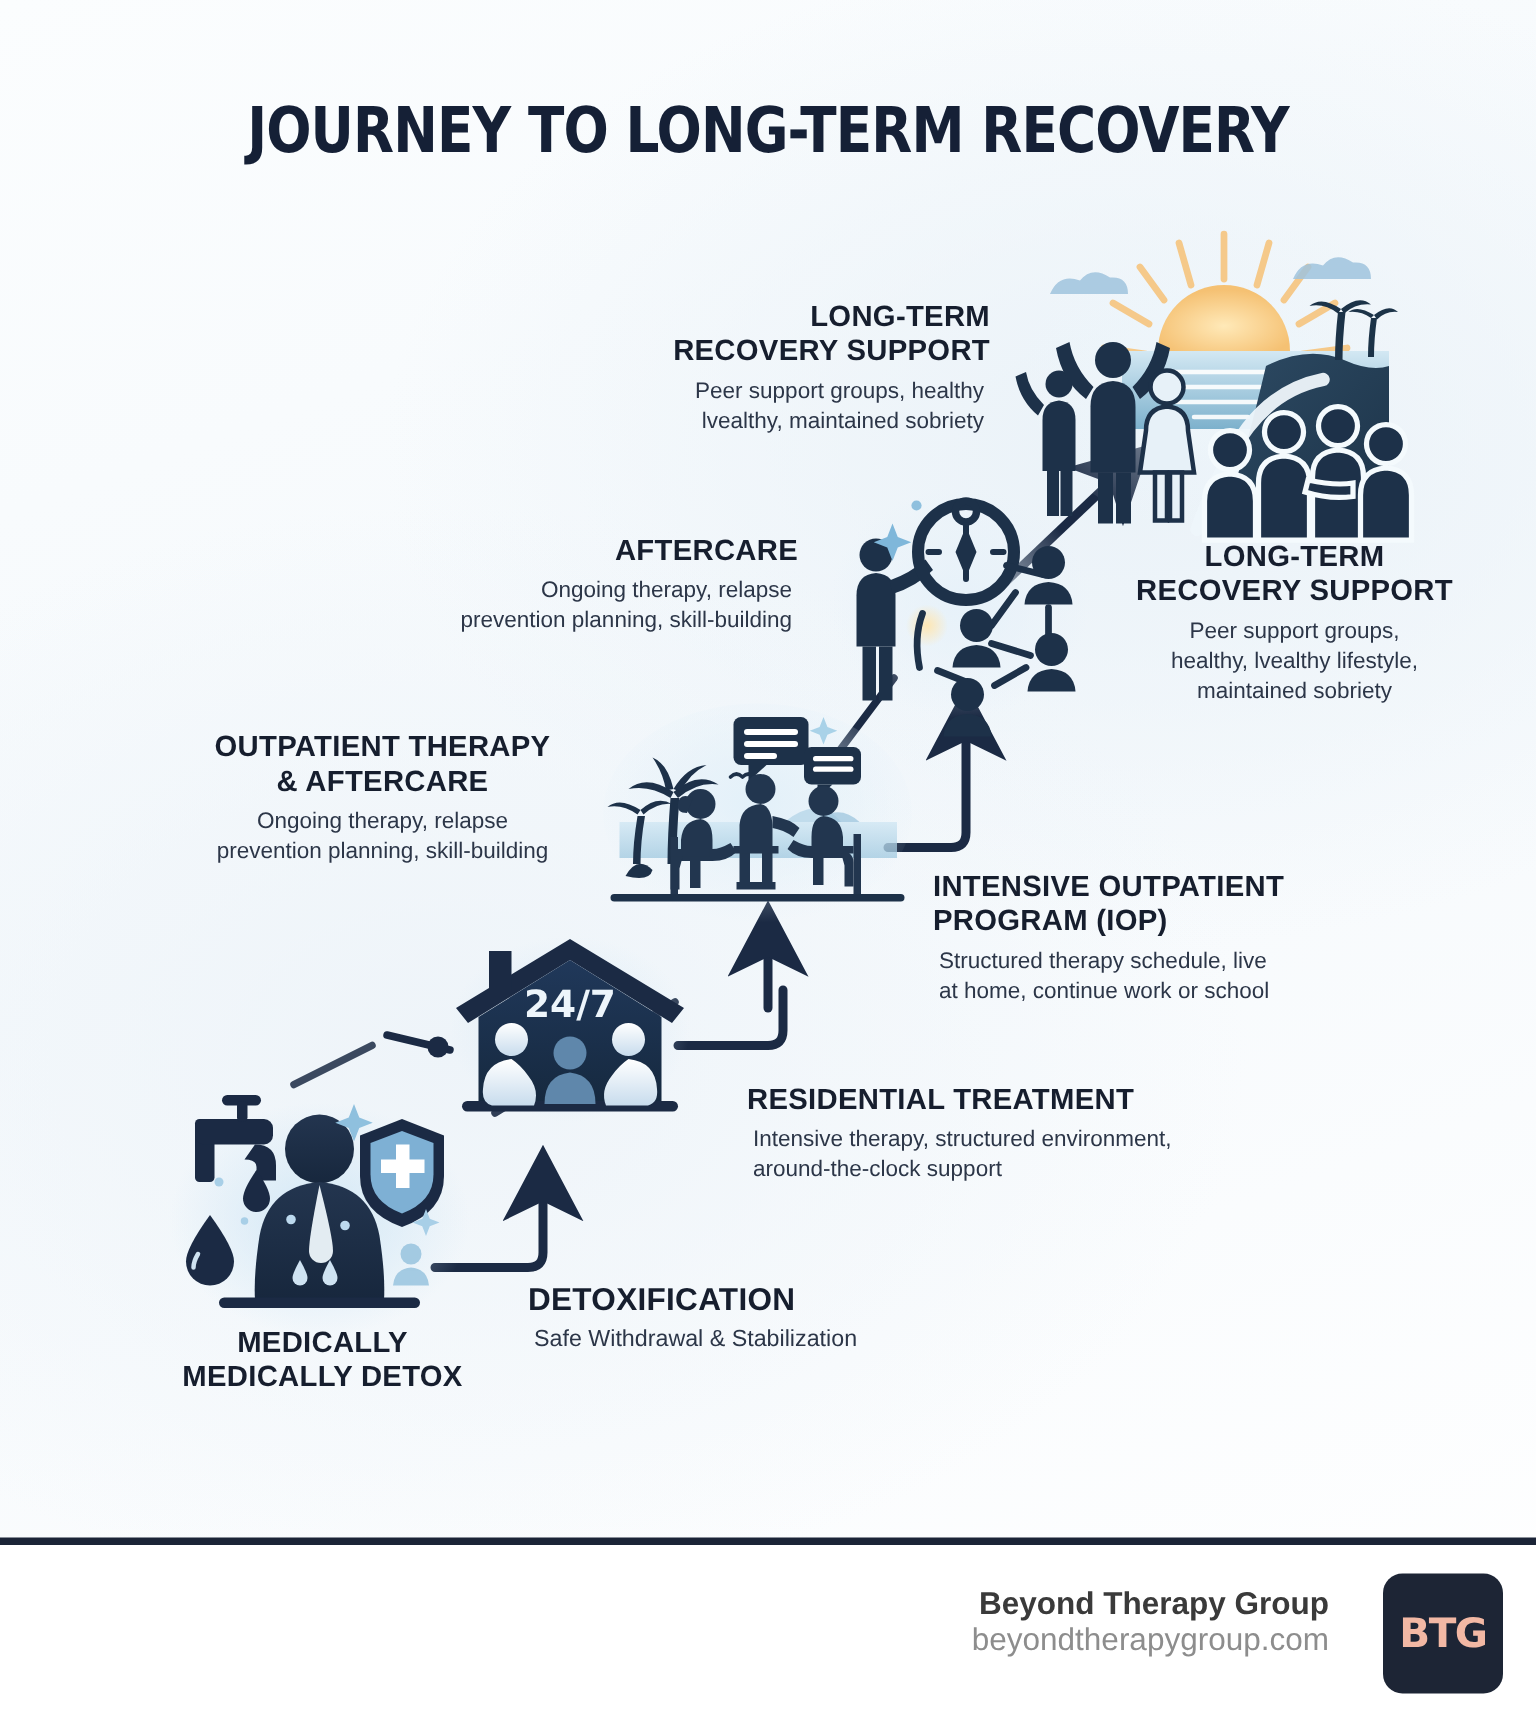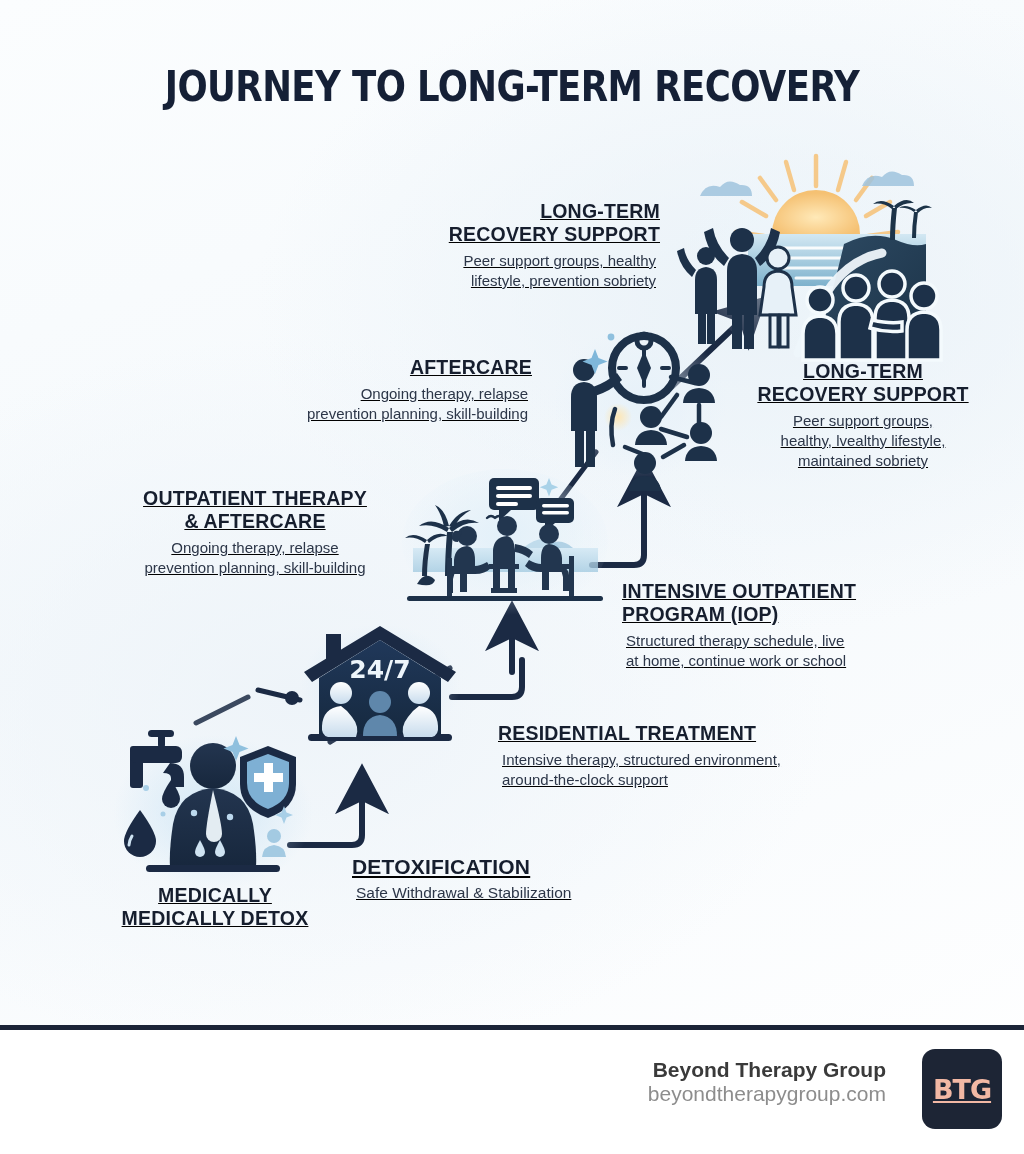--- a/index.html
+++ b/index.html
@@ -28,21 +28,21 @@
     font-size:42px;
     font-weight:bold;
     letter-spacing:-0.6px;
     color:#152036;
     font-family:"DejaVu Sans", sans-serif;
     font-stretch:condensed;
     transform:scaleX(0.94);
   }
 
   
-  .tblock{position:absolute;text-decoration:underline;}
+  .tblock{position:absolute;}
   .tblock .hd{
     font-weight:bold;
     color:#161e2e;
     font-size:19.5px;
     line-height:23px;
     letter-spacing:0.2px;
     margin:0 0 5px 0;
   }
   .tblock .bd{
     color:#2c3648;
@@ -75,21 +75,20 @@
   .logo{
     position:absolute;right:22px;top:1049px;
     width:80px;height:80px;border-radius:13px;
     background:#1d2535;
     display:flex;align-items:center;justify-content:center;
   }
   .logo-text{
     font-size:27px;font-weight:bold;letter-spacing:-1px;
     color:#f2b8a4;
     font-family:"DejaVu Sans", sans-serif;
-    text-decoration:underline;
   }
 </style>
 </head>
 <body>
 
 <div class="canvas">
 
   <div class="title">JOURNEY TO LONG-TERM RECOVERY</div>
 
   <svg class="stage-art" style="left:0;top:0;width:1024px;height:1024px;" viewBox="0 0 1024 1024">
@@ -435,21 +434,21 @@
     </g>
   </svg>
 
   <div class="tblock ta-r" style="left:368px;top:200px;width:292px;">
     <div class="hd">
       <span>LONG-TERM</span><br>
       <span>RECOVERY SUPPORT</span>
     </div>
     <div class="bd">
       <span>Peer support groups, healthy</span><br>
-      <span>lifestyle, prevention sobriety</span>
+      <span>lvealthy, maintained sobriety</span>
     </div>
   </div>
 
   <div class="tblock ta-c" style="left:722px;top:360px;width:282px;">
     <div class="hd">
       <span>LONG-TERM</span><br>
       <span>RECOVERY SUPPORT</span>
     </div>
     <div class="bd">
       <span>Peer support groups,</span><br>

